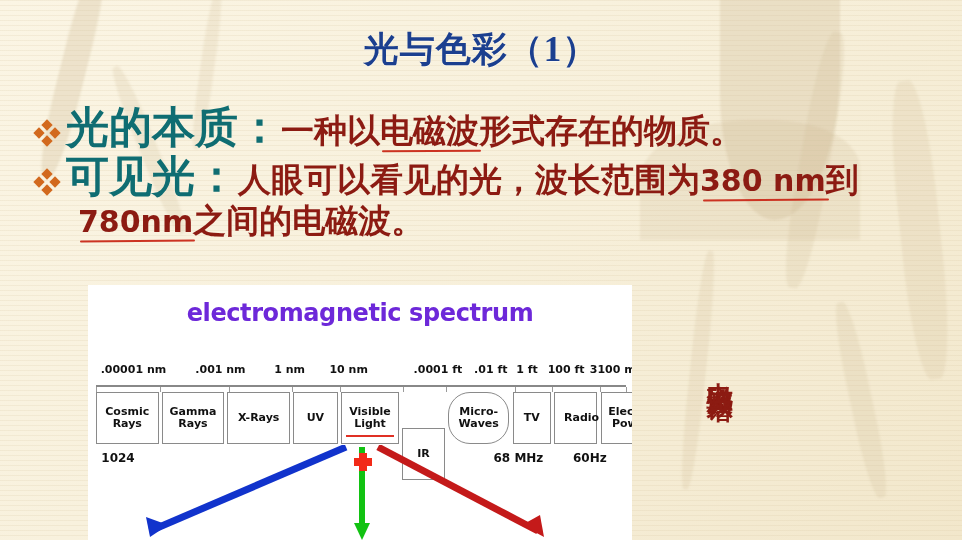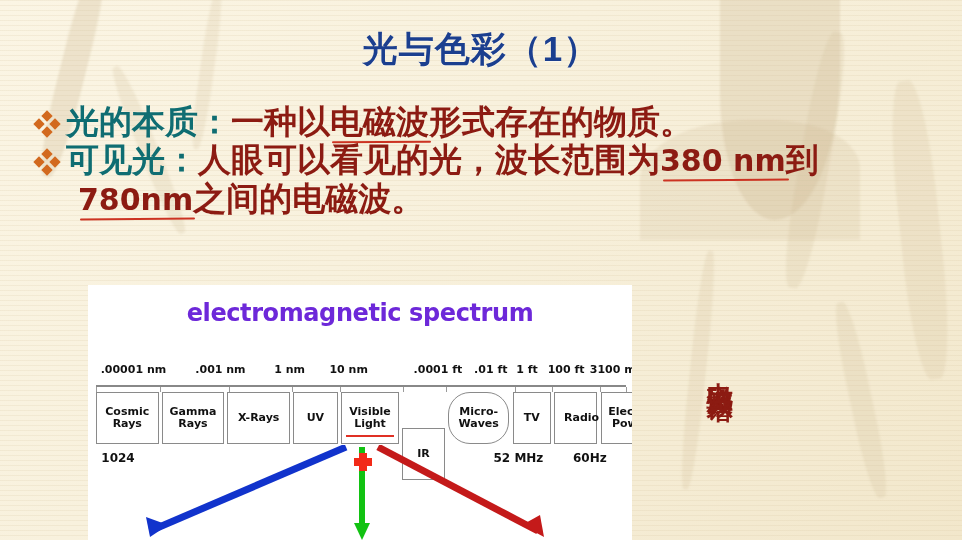--- a/index.html
+++ b/index.html
@@ -19,40 +19,40 @@
   }
   
   .wm{position:absolute;background:rgba(206,186,150,0.30);pointer-events:none;filter:blur(1.2px);}
   .wm.b{background:rgba(206,186,150,0.22);}
   .wm.c{background:rgba(200,178,140,0.18);}
 
   .title{
     position:absolute;left:0;right:0;top:26px;
     text-align:center;
     color:#1b3f8f;
-    font-family:Liberation Sans, sans-serif;
+    font-family:Liberation Serif, serif;
     font-weight:bold;
     font-size:35px;
     letter-spacing:1px;
     text-shadow:0 1px 0 rgba(255,255,255,.5);
   }
 
   .bullets{position:absolute;left:34px;top:104px;right:20px;}
   .bline{display:block;line-height:1.10;margin-bottom:2px;white-space:nowrap;}
   .mark{
     display:inline-block;width:26px;height:26px;position:relative;
     vertical-align:-4px;margin-right:6px;
   }
   .mark i{position:absolute;width:8px;height:8px;background:#d2691e;transform:rotate(45deg);display:block;}
   .mark i.t{left:9px;top:1px;}
   .mark i.l{left:1px;top:9px;}
   .mark i.r{left:17px;top:9px;}
   .mark i.b{left:9px;top:17px;}
 
-  .lead{color:#0f6d72;font-weight:bold;font-size:33px;font-family:"DejaVu Sans",sans-serif;margin-top:11px;}
+  .lead{color:#0f6d72;font-weight:bold;font-size:43px;font-family:"DejaVu Sans",sans-serif;margin-top:11px;}
   .body{color:#8c1b12;font-size:33px;font-family:"Liberation Serif",serif;font-weight:bold;}
   .u-red{position:relative;}
   .u-red::after{
     content:"";position:absolute;left:2%;right:-2%;bottom:-3px;height:2px;
     background:#cc3322;border-radius:1px;transform:rotate(-0.4deg);
   }
   .num{font-family:"DejaVu Sans",sans-serif;font-weight:bold;font-size:30px;color:#8c1b12;}
   .line2{margin-left:44px;}
 
   
@@ -185,21 +185,21 @@
         </div>
         <div class="band" style="left: 86.4%; width: 8.2%; padding-left: 12px;">
           <span>Radio</span>
         </div>
         <div class="band" style="left: 95.2%; width: 11.6%;">
           <span>Electric<br>Power</span>
         </div>
       </div>
     <div class="foot">
         <span style="left: 1%;">10<span class="sup">24</span></span>
-        <span style="left: 75%;">52 MHz</span>
+        <span style="left: 75%;">68 MHz</span>
         <span style="left: 90%;">60Hz</span>
       </div>
 
     <svg class="arrows" viewBox="0 0 544 95" preserveAspectRatio="none">
       <g>
         <line x1="258" y1="2" x2="62" y2="86" stroke="#1133cc" stroke-width="7"></line>
         <polygon points="62,92 58,72 80,80" fill="#1133cc"></polygon>
       </g>
       <g>
         <line x1="274" y1="2" x2="274" y2="86" stroke="#12c212" stroke-width="6"></line>

